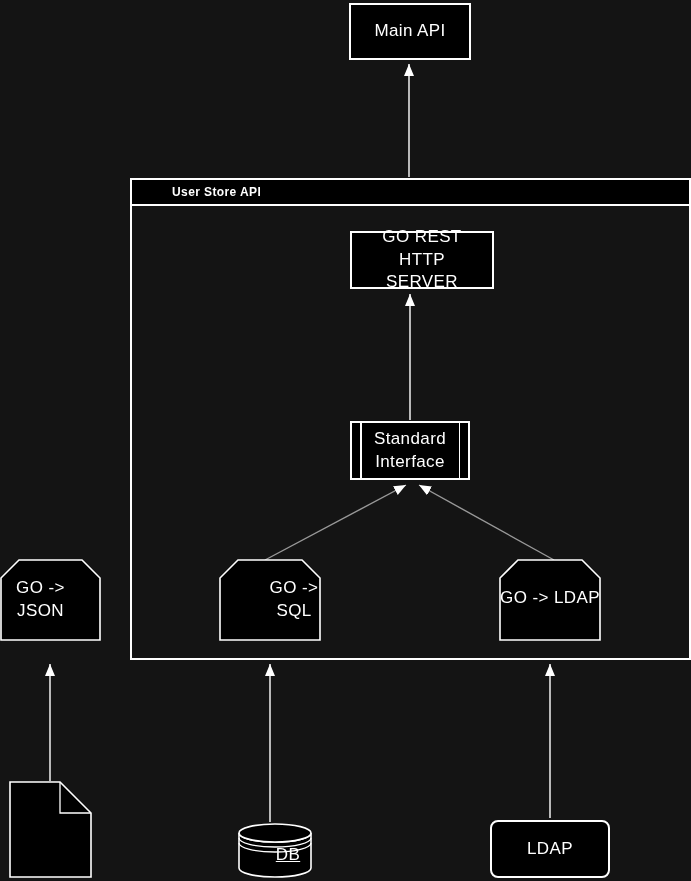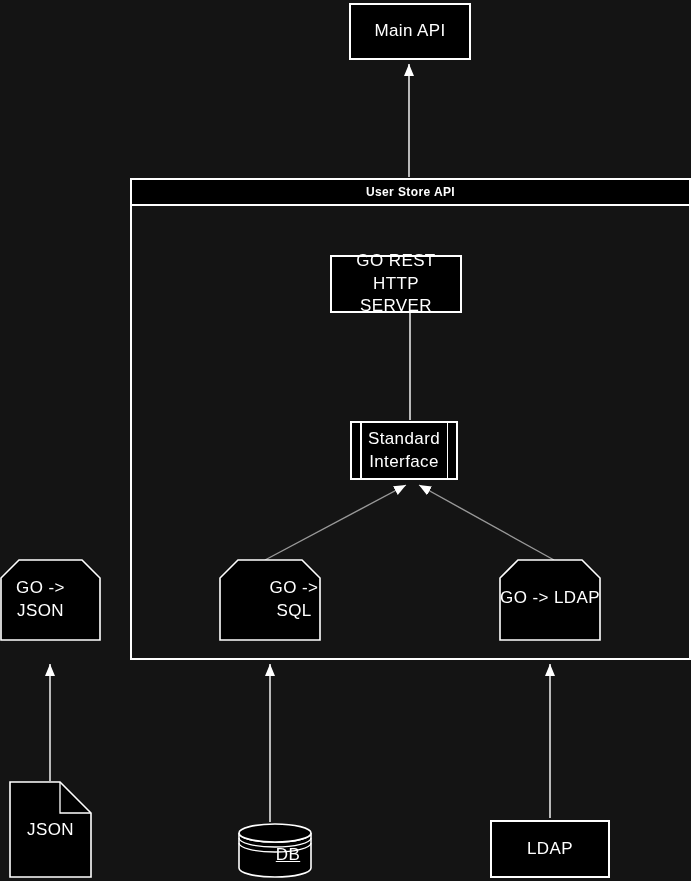--- a/index.html
+++ b/index.html
@@ -18,21 +18,21 @@
   .shape-label{
     position:absolute;display:flex;align-items:center;justify-content:center;
     box-sizing:border-box;
   }
   #container{
     position:absolute;left:130px;top:178px;width:561px;height:482px;
     box-sizing:border-box;border:2px solid #fff;background:transparent;
   }
   #container-titlebar{
     position:absolute;left:0;top:0;right:0;height:24px;background:#000;
-    border-bottom:2px solid #fff;display:flex;align-items:center;justify-content:center;
+    border-bottom:2px solid #fff;display:flex;align-items:center;justify-content:flex-start;padding-left:40px;
   }
   #container-titlebar .title{
     color:#fff;font-size:12px;font-weight:bold;letter-spacing:.4px;
   }
   .iface-vline{
     position:absolute;top:0;bottom:0;width:1.5px;background:#fff;
   }
 </style>
 </head>
 <body>
@@ -74,33 +74,32 @@
   <div id="container">
     <div id="container-titlebar">
       <span class="title">User Store API</span>
     </div>
   </div>
 
   <div class="node" style="left:349px;top:3px;width:122px;height:57px;">
     <span class="node-label">Main API</span>
   </div>
 
-  <div class="node" style="left:330px;top:231px;width:132px;height:58px;margin-top:24px;">
+  <div class="node" style="left:350px;top:231px;width:144px;height:58px;">
     <span class="node-label" style="width:96px;">GO REST HTTP SERVER</span>
   </div>
 
-  <div class="node" style="left:350px;top:421px;width:108px;height:59px;">
+  <div class="node" style="left:350px;top:421px;width:120px;height:59px;">
     <div class="iface-vline" style="left:8px;"></div>
     <div class="iface-vline" style="right:8px;"></div>
     <span class="node-label" style="width:78px;">Standard Interface</span>
   </div>
 
-  <div class="node" style="left:490px;top:820px;width:120px;height:58px;">
+  <div class="node" style="left:490px;top:820px;width:120px;height:58px;border-radius:8px;">
     <span class="node-label">LDAP</span>
   </div>
 
   <div class="shape-label" style="left:1px;top:560px;width:79px;height:80px;">GO -&gt; JSON</div>
   <div class="shape-label" style="left:220px;top:560px;width:100px;height:80px;padding-left:48px;">GO -&gt; SQL</div>
   <div class="shape-label" style="left:500px;top:560px;width:100px;height:77px;">GO -&gt; LDAP</div>
-  <div class="shape-label" style="left:10px;top:790px;width:81px;height:80px;">JSON</div>
   <div class="shape-label" style="left:252px;top:846px;width:72px;height:18px;text-decoration:underline;">DB</div>
 
 </div>
 
 </body></html>

